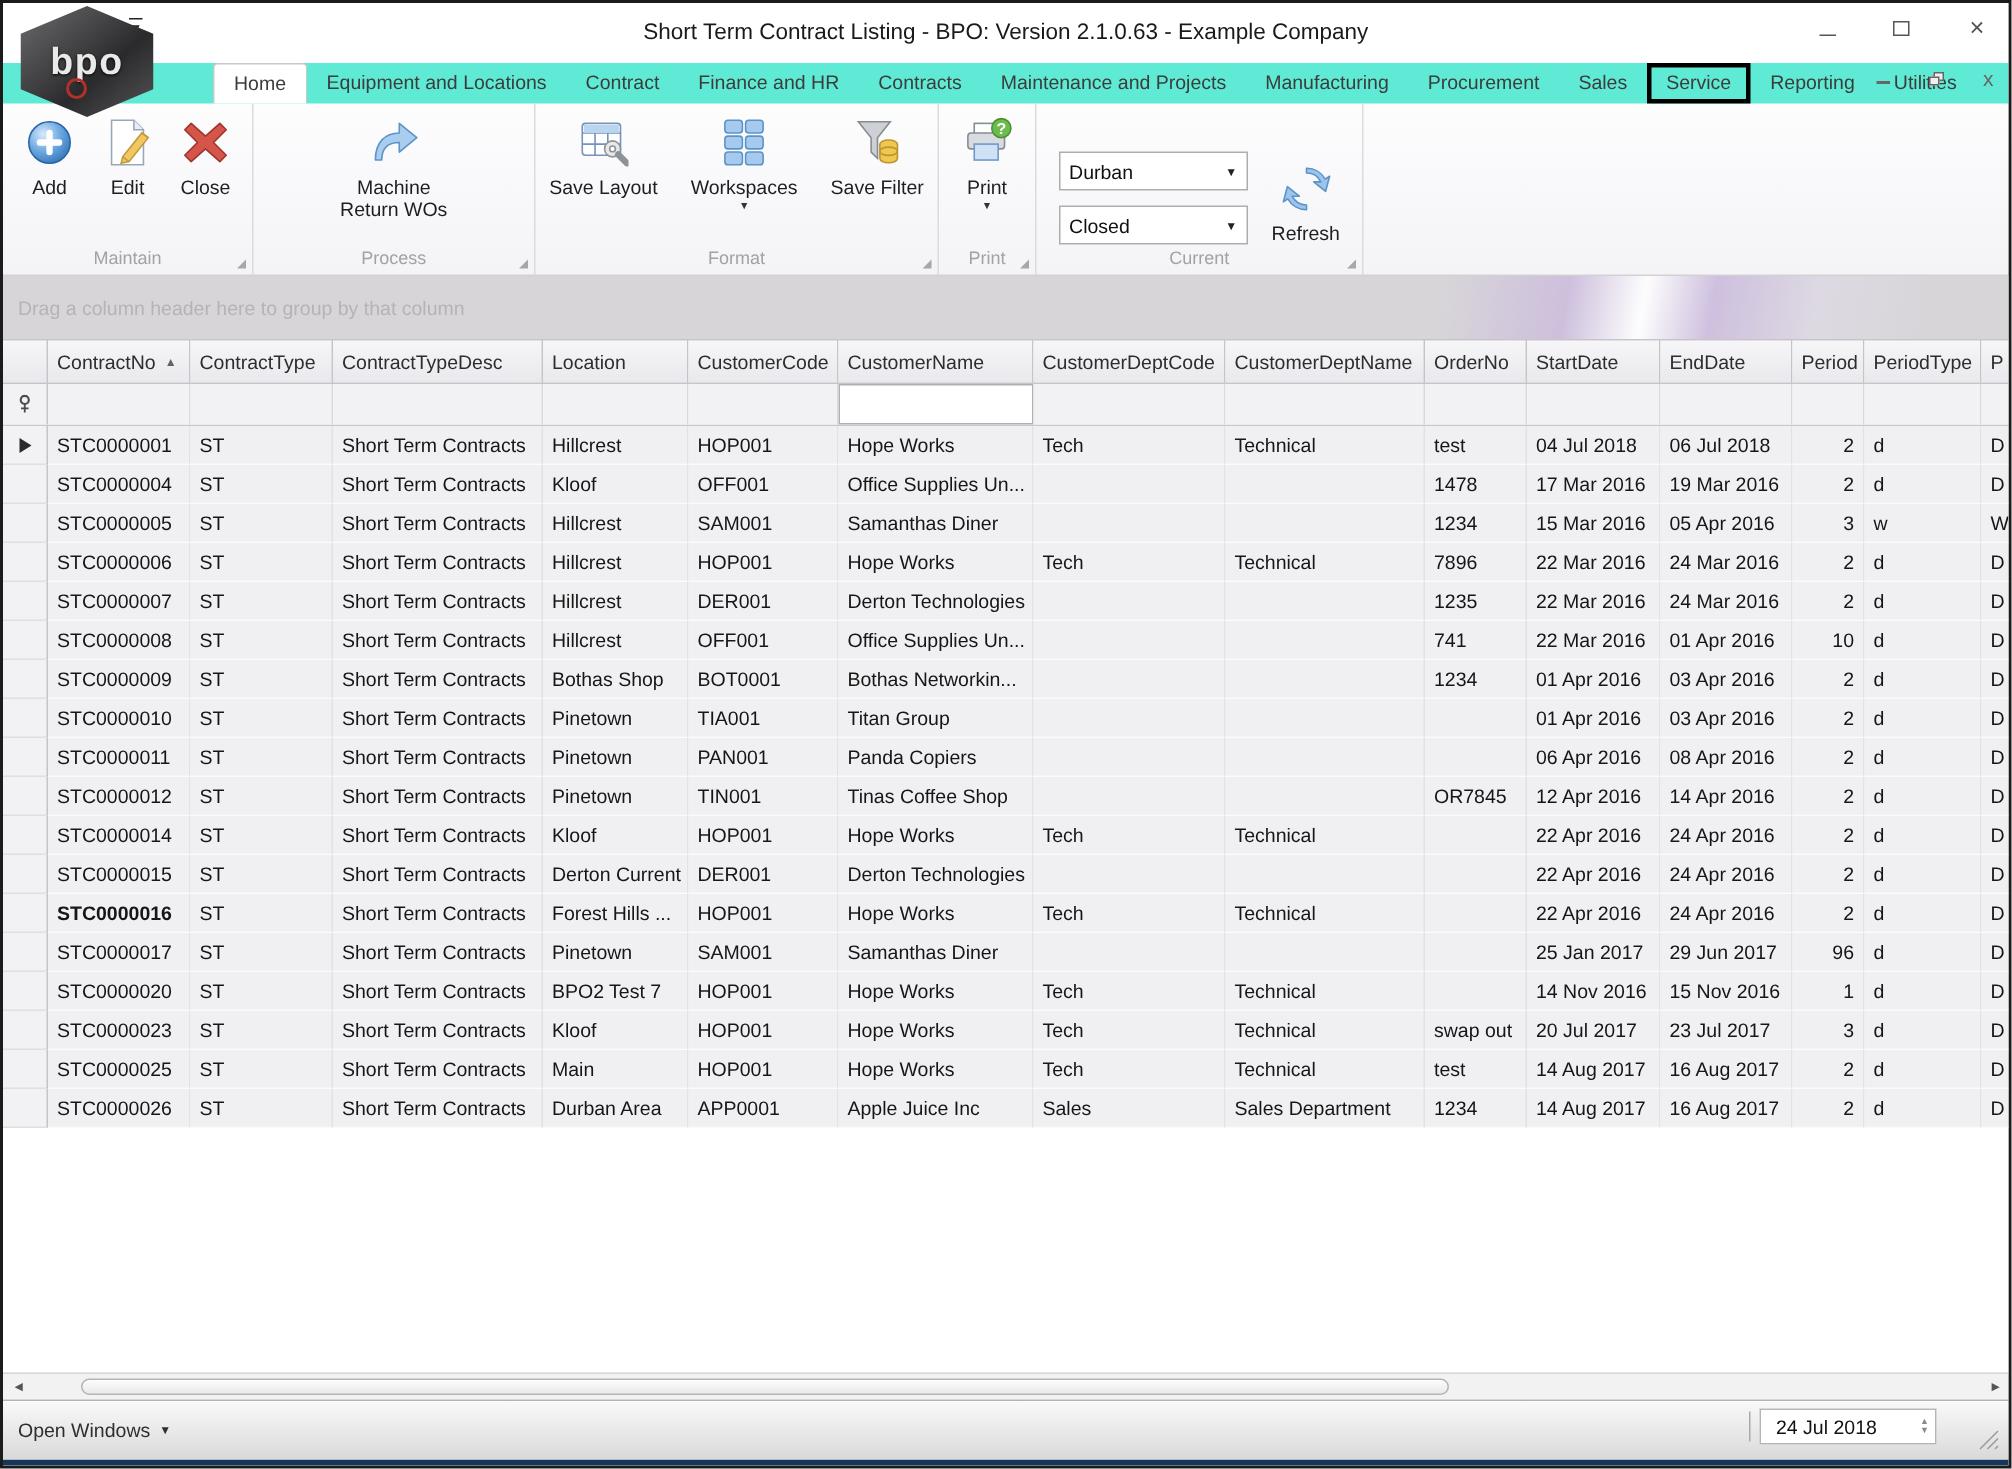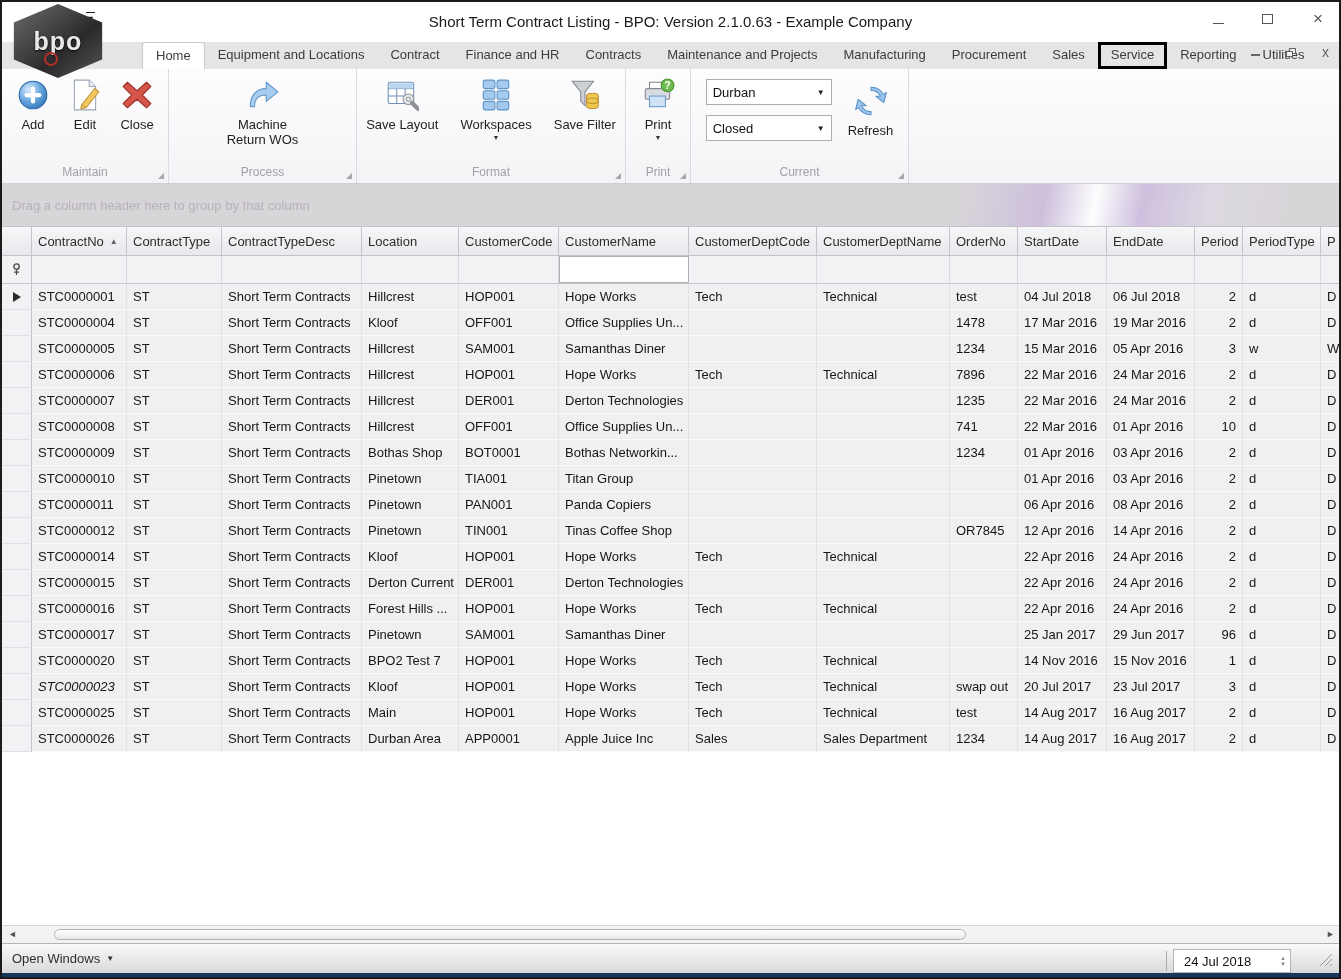--- a/index.html
+++ b/index.html
@@ -19,21 +19,21 @@
 
   
   .logo { position:absolute; left:8px; top:2px; width:96px; height:74px; z-index:30;
           clip-path:polygon(50% 0,96% 25%,96% 75%,50% 100%,4% 75%,4% 25%);
           background:linear-gradient(140deg,#6e6e70 0%,#3c3c3e 45%,#2a2a2c 60%,#58585a 100%);
           display:flex; align-items:center; justify-content:center; }
   .logo-text { color:#e9e9e9; font-weight:bold; font-size:25px; letter-spacing:1px; text-shadow:0 1px 2px #000; }
   .logo-ring { position:absolute; left:34px; bottom:12px; width:14px; height:14px; border:2px solid #b0302a; border-radius:50%; }
 
   
-  .tabrow { height:27px; background:#e5e5e5; display:flex; align-items:stretch; padding-left:140px; flex:0 0 auto; position:relative; }
+  .tabrow { height:27px; background:#5eead4; display:flex; align-items:stretch; padding-left:140px; flex:0 0 auto; position:relative; }
   .tabs { display:flex; }
   .tab { padding:0 13px; font-size:13px; color:#3c3c3c; line-height:26px; white-space:nowrap; cursor:default; }
   .tab.active { background:#fff; border:1px solid #c9c8ca; border-bottom:none; border-radius:3px 3px 0 0; }
   .tab.boxed { border:3px solid #000; line-height:20px; padding:0 10px; }
   .tab-win-controls { position:absolute; right:10px; top:5px; display:flex; gap:26px; align-items:center; }
   .twc { color:#666; font-size:12px; }
   .twc-min { width:9px; border-bottom:2px solid #666; height:8px; }
   .twc-restore { position:relative; width:10px; height:9px; }
   .twc-restore i { position:absolute; display:block; border:1px solid #666; width:7px; height:6px; background:#f1f0f1; }
   .twc-restore i:first-child { right:0; top:0; }
@@ -48,21 +48,21 @@
   .rgroup-corner { position:absolute; right:4px; bottom:4px; width:0; height:0; border-bottom:6px solid #a8a6aa; border-left:6px solid transparent; }
   .rbtn { display:flex; flex-direction:column; align-items:center; padding-top:4px; cursor:default; }
   .ricon { width:36px; height:36px; display:flex; align-items:center; justify-content:center; }
   .rlabel { font-size:13px; color:#1e1e1e; text-align:center; margin-top:4px; line-height:15px; white-space:pre-line; }
   .rdrop { font-size:7px; color:#333; margin-top:2px; }
   .g-maintain { width:167px; } .g-maintain .rgroup-buttons { gap:16px; }
   .g-process { width:188px; } .g-process .rgroup-buttons { gap:14px; }
   .g-format  { width:269px; } .g-format .rgroup-buttons { gap:22px; }
   .g-print   { width:65px; }
   .g-current { width:218px; }
-  .g-current .rgroup-buttons { gap:16px; align-items:flex-start; padding-top:10px; }
+  .g-current .rgroup-buttons { gap:16px; align-items:flex-end; padding-top:10px; }
   .combo-stack { display:flex; flex-direction:column; gap:10px; }
   .combo { width:126px; height:26px; background:#fff; border:1px solid #aeacb0; display:flex; align-items:center; padding:0 6px; font-size:13px; color:#111; justify-content:space-between; cursor:default; }
   .combo-arrow { font-size:8px; color:#222; }
   .wrap2 { width:86px; }
 
   
   .grid-area { flex:1; display:flex; flex-direction:column; background:#fff; overflow:hidden; }
   .group-panel { height:42px; background:#d8d5d9; position:relative; display:flex; align-items:center; padding-left:10px; flex:0 0 auto; overflow:hidden; }
   .group-panel-text { color:#b6b3b8; font-size:13px; }
   .swoosh { position:absolute; right:0; top:0; width:460px; height:42px;
@@ -83,21 +83,21 @@
   .cur-arrow { width:0; height:0; border-left:8px solid #2b2b2b; border-top:5px solid transparent; border-bottom:5px solid transparent; }
   .grid-filler { flex:1; background:#fff; }
 
   
   .hscroll { height:18px; background:#f2f2f2; border-top:1px solid #d6d6d6; position:relative; flex:0 0 auto; }
   .sarrow { position:absolute; top:3px; font-size:9px; color:#555; }
   .sarrow.left { left:6px; } .sarrow.right { right:4px; }
   .hthumb { position:absolute; left:52px; top:3px; width:912px; height:11px; background:linear-gradient(#fdfdfd,#e9e9e9); border:1px solid #b4b4b4; border-radius:6px; }
 
   
-  .statusbar { height:30px; background:linear-gradient(#f9f9f9,#d9d9d9); border-top:1px solid #b3b3b3; display:flex; align-items:center; padding:0 10px; flex:0 0 auto; position:relative; }
+  .statusbar { height:40px; background:linear-gradient(#f9f9f9,#d9d9d9); border-top:1px solid #b3b3b3; display:flex; align-items:center; padding:0 10px; flex:0 0 auto; position:relative; }
   .open-windows { display:flex; align-items:center; gap:6px; font-size:13px; color:#2e2e2e; cursor:default; }
   .ow-caret { font-size:8px; color:#2e2e2e; }
   .status-sep { position:absolute; right:172px; top:7px; height:20px; border-left:1px solid #aaa; }
   .datebox { position:absolute; right:48px; top:5px; width:118px; height:24px; background:#fff; border:1px solid #b7b5b9; display:flex; align-items:center; padding:0 4px 0 10px; font-size:13px; color:#111; justify-content:space-between; }
   .spin { display:flex; flex-direction:column; line-height:6px; }
   .spin span { font-size:6px; color:#8a8a8a; }
   .resize-grip { position:absolute; right:6px; bottom:6px; }
   .bottom-strip { height:4px; background:#16365c; flex:0 0 auto; }
 </style>
 </head>
@@ -577,21 +577,21 @@
           <div class="gcell" style="width: 133px; flex: 0 0 133px;"></div>
           <div class="gcell" style="width: 68px; flex: 0 0 68px;"></div>
           <div class="gcell" style="width: 89px; flex: 0 0 89px;">22 Apr 2016</div>
           <div class="gcell" style="width: 88px; flex: 0 0 88px;">24 Apr 2016</div>
           <div class="gcell right" style="width: 48px; flex: 0 0 48px;">2</div>
           <div class="gcell" style="width: 78px; flex: 0 0 78px;">d</div>
           <div class="gcell" style="width: 30px; flex: 0 0 30px;">D</div>
         </div>
         <div class="grow">
           <div class="row-ind"></div>
-          <div class="gcell" style="width: 95px; flex: 0 0 95px;">STC0000016</div>
+          <div class="gcell" style="width: 95px; flex: 0 0 95px; font-weight: bold;">STC0000016</div>
           <div class="gcell" style="width: 95px; flex: 0 0 95px;">ST</div>
           <div class="gcell" style="width: 140px; flex: 0 0 140px;">Short Term Contracts</div>
           <div class="gcell" style="width: 97px; flex: 0 0 97px;">Forest Hills ...</div>
           <div class="gcell" style="width: 100px; flex: 0 0 100px;">HOP001</div>
           <div class="gcell" style="width: 130px; flex: 0 0 130px;">Hope Works</div>
           <div class="gcell" style="width: 128px; flex: 0 0 128px;">Tech</div>
           <div class="gcell" style="width: 133px; flex: 0 0 133px;">Technical</div>
           <div class="gcell" style="width: 68px; flex: 0 0 68px;"></div>
           <div class="gcell" style="width: 89px; flex: 0 0 89px;">22 Apr 2016</div>
           <div class="gcell" style="width: 88px; flex: 0 0 88px;">24 Apr 2016</div>
@@ -628,21 +628,21 @@
           <div class="gcell" style="width: 133px; flex: 0 0 133px;">Technical</div>
           <div class="gcell" style="width: 68px; flex: 0 0 68px;"></div>
           <div class="gcell" style="width: 89px; flex: 0 0 89px;">14 Nov 2016</div>
           <div class="gcell" style="width: 88px; flex: 0 0 88px;">15 Nov 2016</div>
           <div class="gcell right" style="width: 48px; flex: 0 0 48px;">1</div>
           <div class="gcell" style="width: 78px; flex: 0 0 78px;">d</div>
           <div class="gcell" style="width: 30px; flex: 0 0 30px;">D</div>
         </div>
         <div class="grow">
           <div class="row-ind"></div>
-          <div class="gcell" style="width: 95px; flex: 0 0 95px; font-style: italic;">STC0000023</div>
+          <div class="gcell" style="width: 95px; flex: 0 0 95px;">STC0000023</div>
           <div class="gcell" style="width: 95px; flex: 0 0 95px;">ST</div>
           <div class="gcell" style="width: 140px; flex: 0 0 140px;">Short Term Contracts</div>
           <div class="gcell" style="width: 97px; flex: 0 0 97px;">Kloof</div>
           <div class="gcell" style="width: 100px; flex: 0 0 100px;">HOP001</div>
           <div class="gcell" style="width: 130px; flex: 0 0 130px;">Hope Works</div>
           <div class="gcell" style="width: 128px; flex: 0 0 128px;">Tech</div>
           <div class="gcell" style="width: 133px; flex: 0 0 133px;">Technical</div>
           <div class="gcell" style="width: 68px; flex: 0 0 68px;">swap out</div>
           <div class="gcell" style="width: 89px; flex: 0 0 89px;">20 Jul 2017</div>
           <div class="gcell" style="width: 88px; flex: 0 0 88px;">23 Jul 2017</div>

